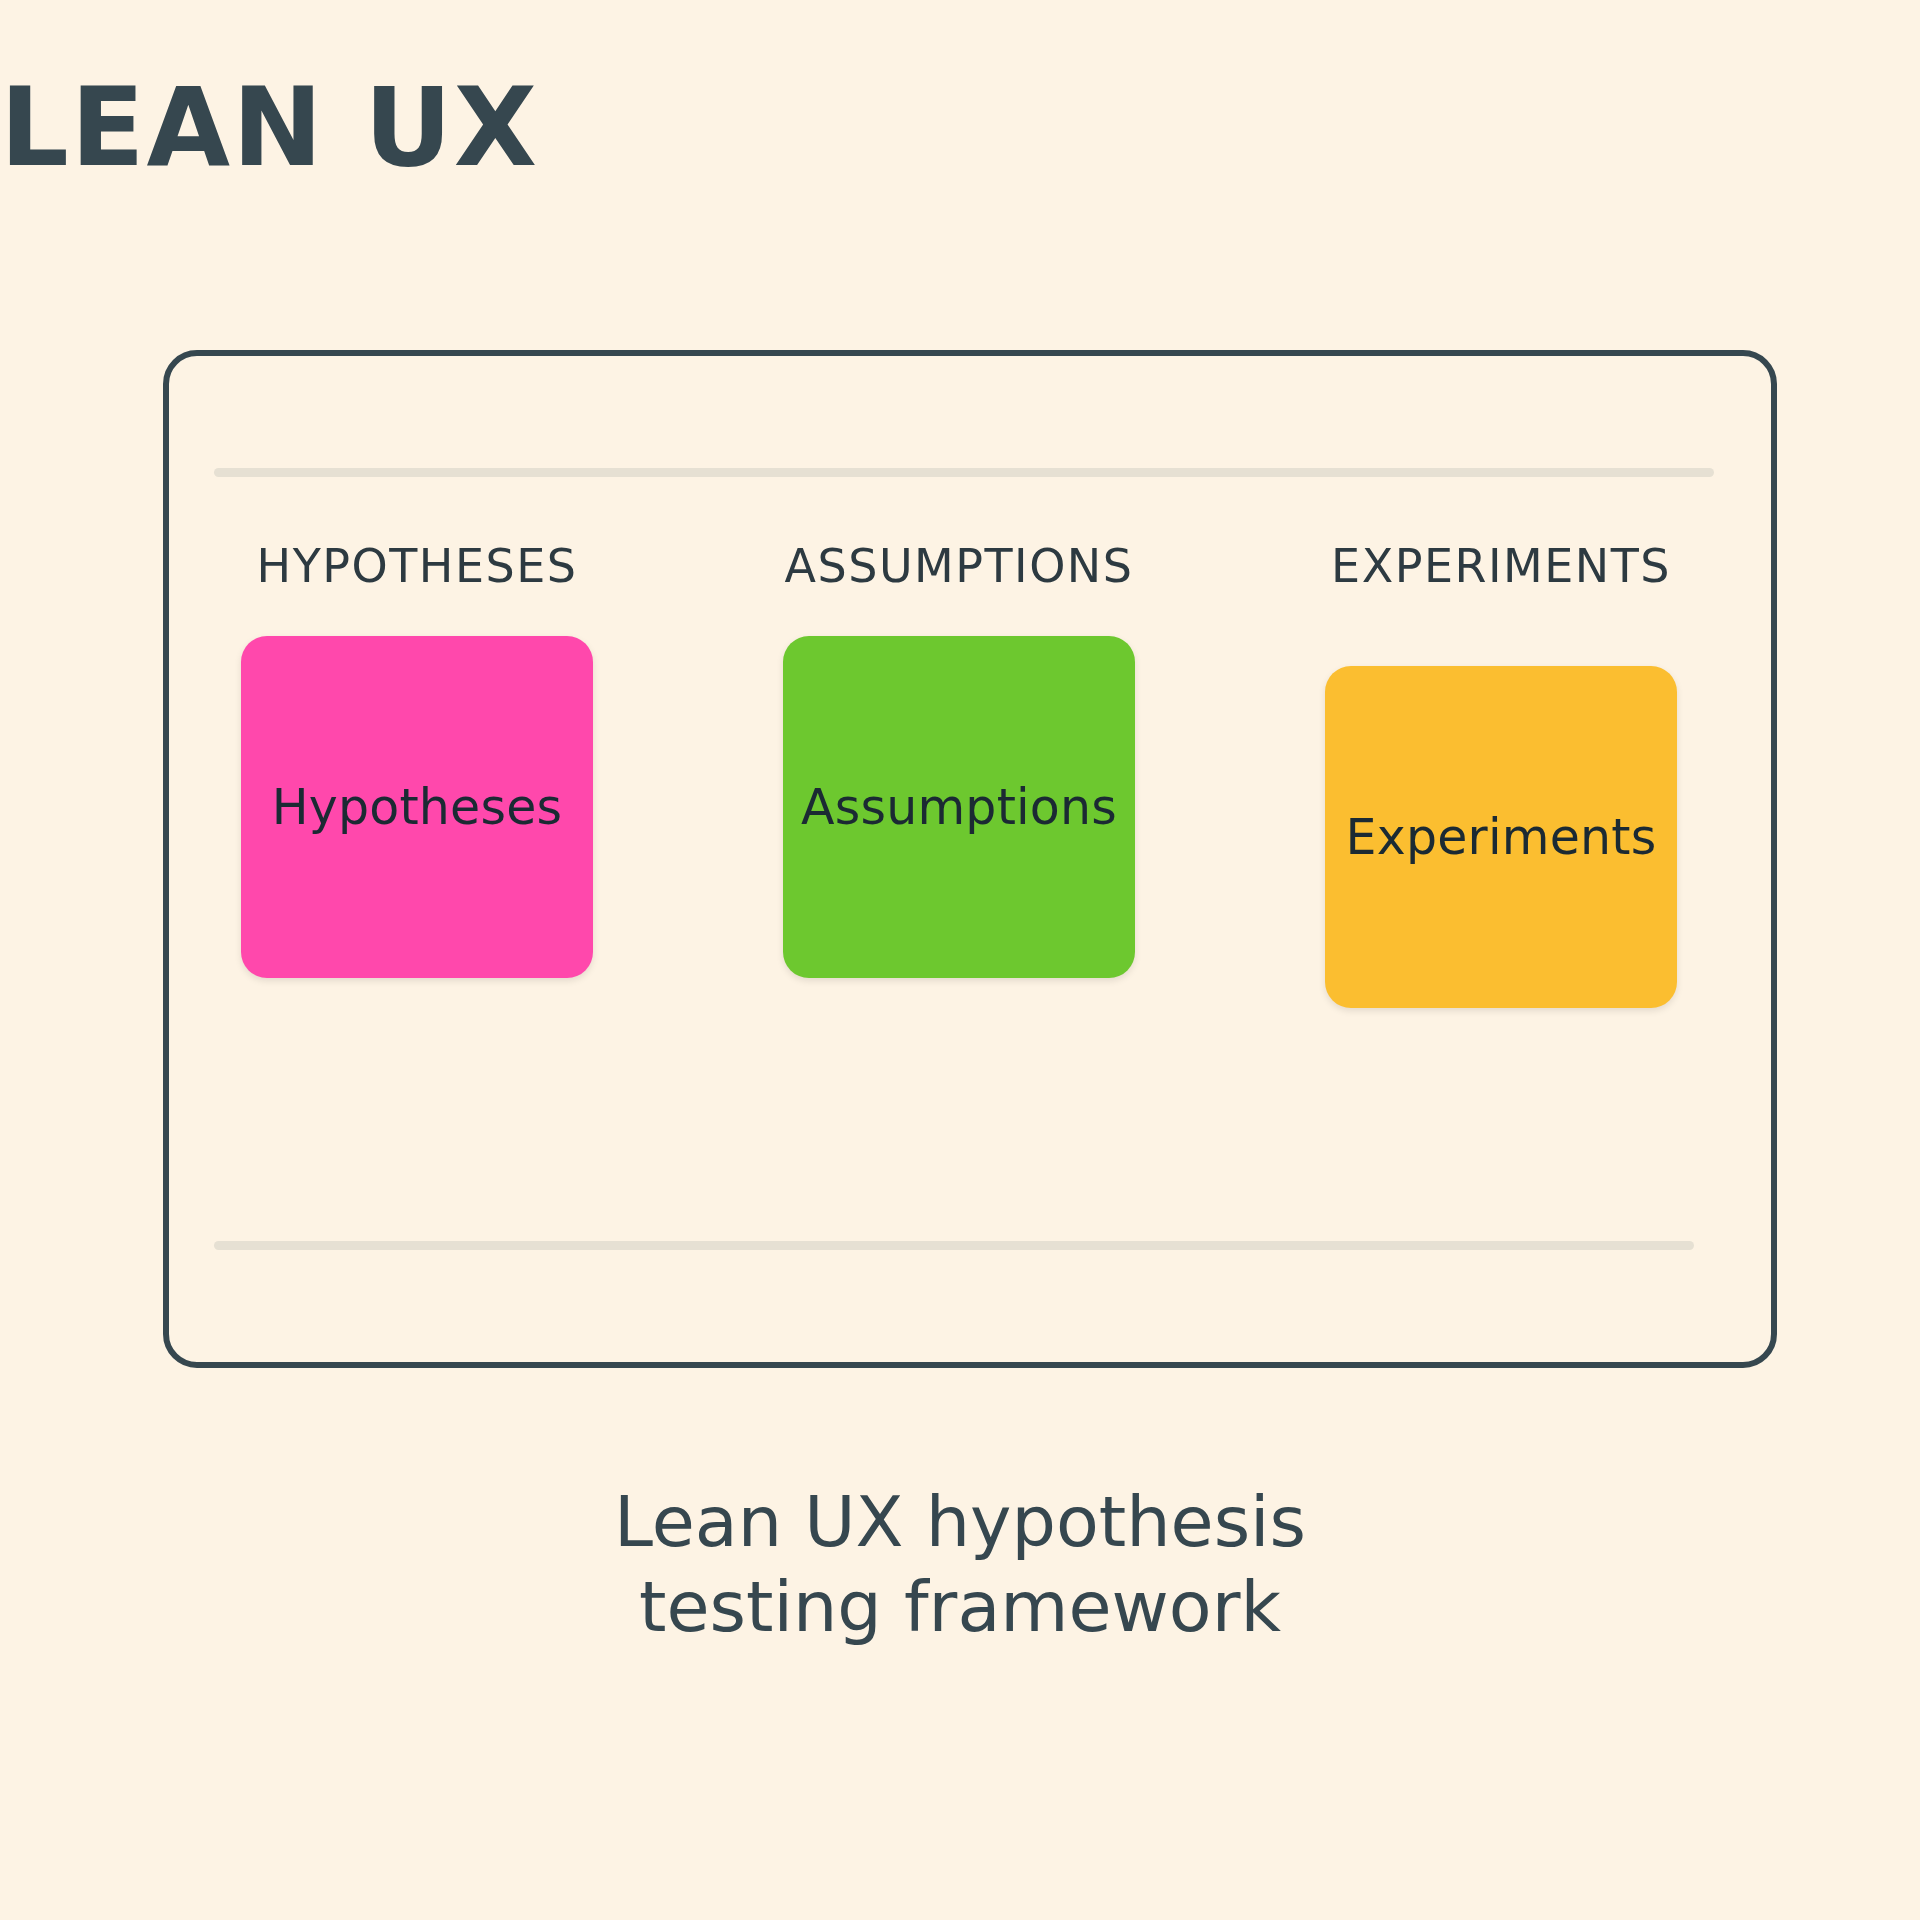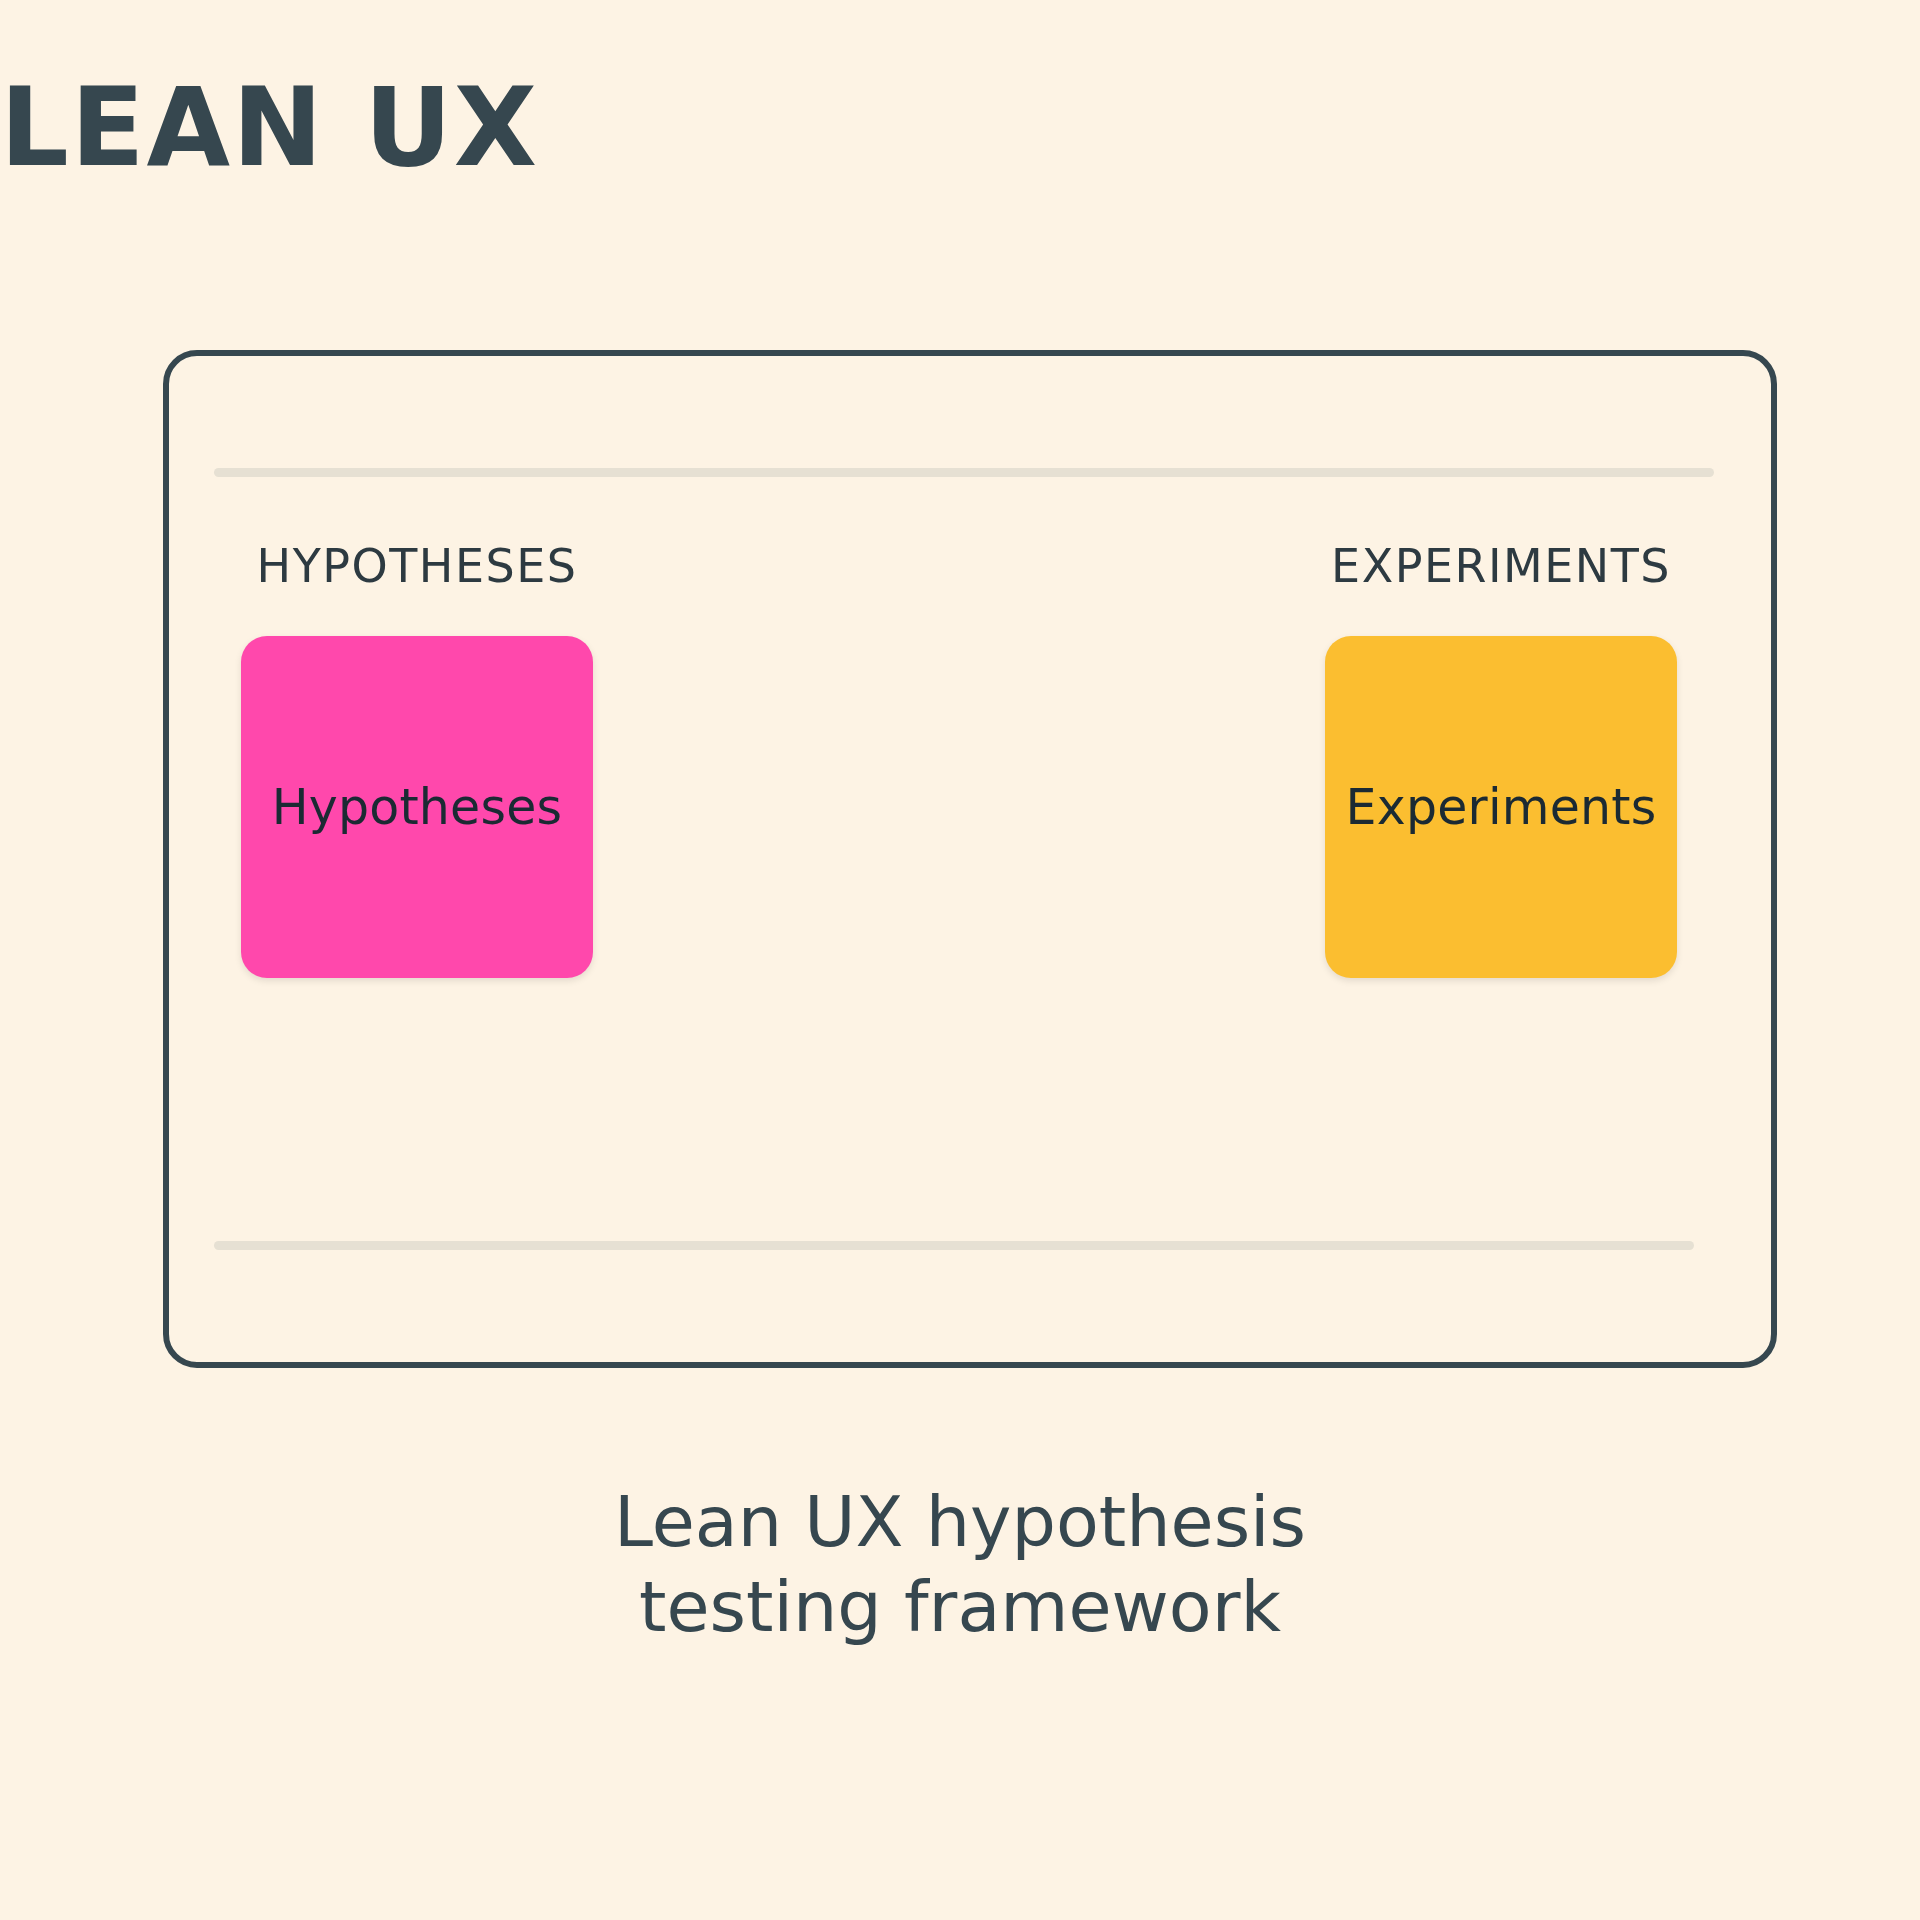--- a/index.html
+++ b/index.html
@@ -66,21 +66,21 @@
   .column {
     position: absolute;
     top: 180px;
     width: 440px;
     display: flex;
     flex-direction: column;
     align-items: center;
   }
   .col-0 { left: 28px; }
   .col-1 { left: 570px; }
-  .col-2 { left: 1112px; }
+  .col-2 { left: 1112px; gap: 30px; }
 
   .column-header {
     font-family: "DejaVu Sans", sans-serif;
     font-size: 46px;
     font-weight: 500;
     letter-spacing: 1.5px;
     color: #2D3A41;
     white-space: nowrap;
     margin-bottom: 0;
     height: 60px;
@@ -133,20 +133,26 @@
 
   <div class="columns">
 
     <div class="column col-0">
       <div class="column-header">HYPOTHESES</div>
       <div class="tile" id="tile-0" style="background: rgb(255, 72, 172);">
         <span class="tile-label">Hypotheses</span>
       </div>
     </div>
 
+    <div class="column col-1">
+      <div class="column-header">ASSUMPTIONS</div>
+      <div class="tile" id="tile-1" style="background: rgb(109, 200, 47);">
+        <span class="tile-label">Assumptions</span>
+      </div>
+    </div>
 
     <div class="column col-2">
       <div class="column-header">EXPERIMENTS</div>
       <div class="tile" id="tile-2" style="background: rgb(251, 190, 48);">
         <span class="tile-label">Experiments</span>
       </div>
     </div>
 
   </div>
 

